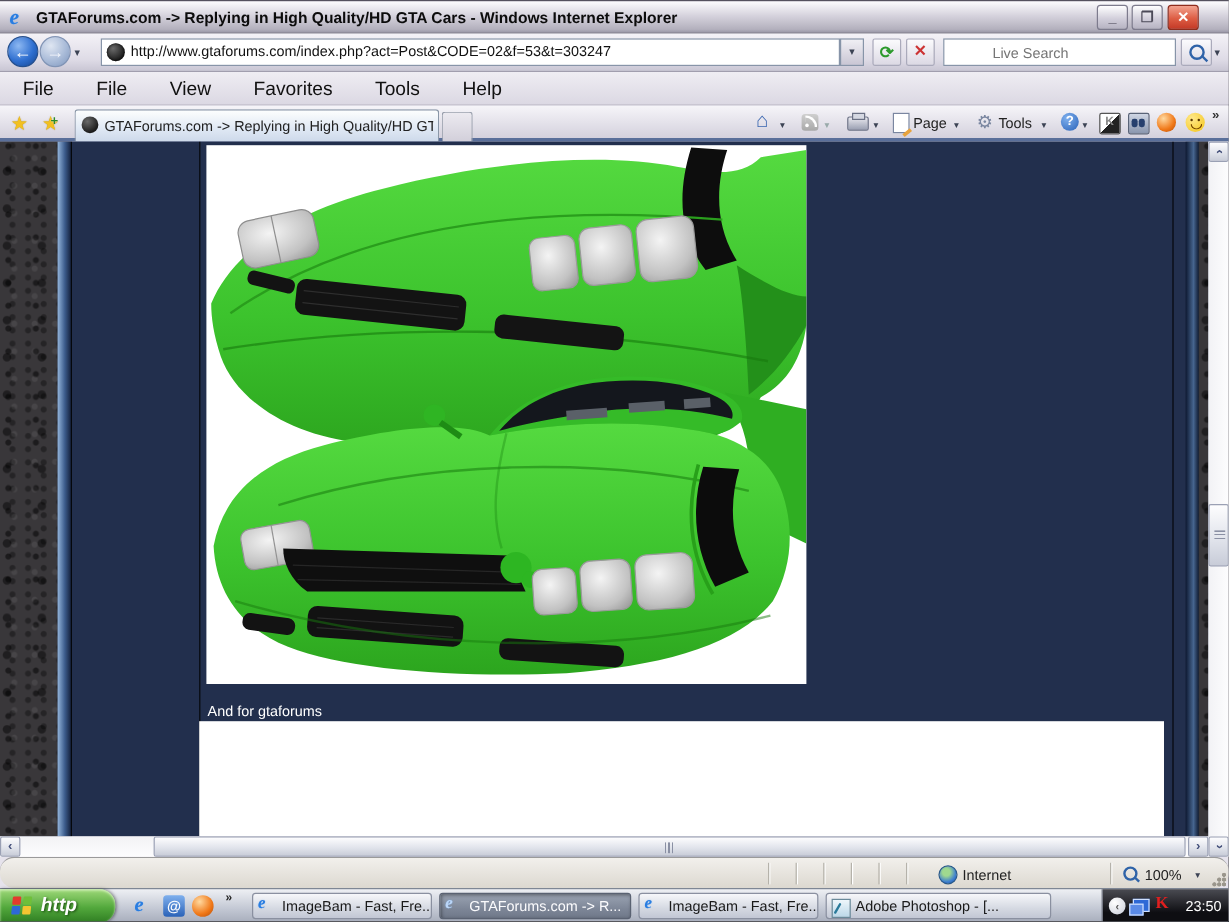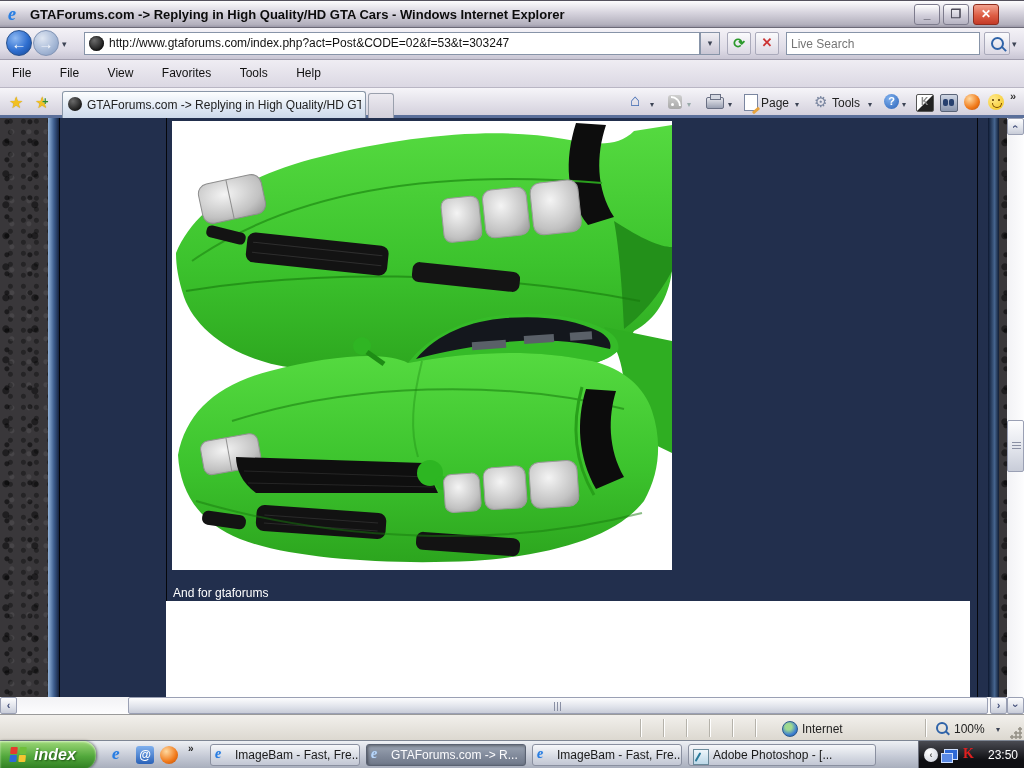--- a/index.html
+++ b/index.html
@@ -34,32 +34,32 @@
     box-sizing:border-box;font-size:12px;color:#111;line-height:21px;white-space:nowrap;overflow:hidden;}
   #addr-favicon{position:absolute;left:4px;top:3px;width:15px;height:15px;border-radius:50%;
     background:radial-gradient(circle at 35% 30%,#6a6a6a,#1c1c1c 70%);box-shadow:inset 0 0 2px #000;}
   #addr-url{position:absolute;left:24px;top:0;}
   #addr-drop{left:700px;top:4px;width:20px;height:23px;background:linear-gradient(#f0eff4,#c9c6d4);
     border:1px solid #8794a8;box-sizing:border-box;text-align:center;line-height:21px;font-size:9px;color:#3c4354;}
   .navsq{position:absolute;top:4px;width:24px;height:23px;border:1px solid #aab;border-radius:2px;
     background:linear-gradient(#fbfbfd,#dcd9e4);box-sizing:border-box;text-align:center;line-height:20px;}
   #btn-refresh{left:727px;color:#2c9a2c;font-size:14px;font-weight:bold;}
   #btn-stop{left:755px;color:#c33;font-size:13px;font-weight:bold;}
-  #searchbox{left:786px;top:4px;width:194px;height:23px;background:#fff;border:1px solid #8794a8;box-sizing:border-box;}
+  #searchbox{left:786px;top:4px;width:194px;height:23px;background:#fff;border:1px solid #8794a8;box-sizing:border-box;padding-left:36px;}
   #searchbox input{width:100%;height:100%;border:0;outline:none;font:12px "Liberation Sans",sans-serif;
     color:#8a8a8a;padding:0 4px;box-sizing:border-box;background:transparent;}
   #btn-search{left:984px;top:4px;width:26px;height:23px;}
   .mag{position:absolute;left:6px;top:4px;width:9px;height:9px;border:2px solid #2f63a8;border-radius:50%;}
   .mag::after{content:"";position:absolute;left:8px;top:9px;width:6px;height:2px;background:#2f63a8;transform:rotate(45deg);}
   #search-caret{left:1012px;top:11px;}
 
   
   #menurow{left:0;top:60px;width:1024px;height:28px;background:linear-gradient(#efedf3,#dbd8e3);
     border-bottom:1px solid #b9b6c4;box-sizing:border-box;}
-  .menuitem{display:inline-block;padding:6px 12px 0 12px;font-size:12px;color:#111;}
+  .menuitem{display:inline-block;padding:6px 12px 0 19px;font-size:16px;color:#111;}
 
   
   #tabrow{left:0;top:88px;width:1024px;height:30px;
     background:linear-gradient(#f6f5f9,#d4d1dd);
     border-bottom:3px solid #5a6f9a;box-sizing:border-box;}
   .star{position:absolute;top:5px;font-size:16px;color:#f2c020;text-shadow:0 0 1px #a87f00;}
   #star-add::after{content:"+";position:absolute;left:7px;top:2px;font-size:11px;font-weight:bold;color:#2c8a2c;text-shadow:0 0 1px #fff;}
   #tab-active{left:62px;top:3px;width:304px;height:27px;border:1px solid #8a97a8;border-bottom:none;
     border-radius:3px 3px 0 0;background:linear-gradient(#fdfefe,#dfe8f4 60%,#cdd9ea);box-sizing:border-box;}
   #tab-active .fav{position:absolute;left:5px;top:5px;width:14px;height:14px;border-radius:50%;
@@ -128,21 +128,21 @@
   #vscroll{left:1007px;top:118px;width:17px;height:596px;background:linear-gradient(to right,#f2f2f5,#fdfdfe);}
   #vs-up{left:0;top:0;width:17px;height:17px;line-height:15px;font-size:11px;}
   #vs-down{left:0;top:579px;width:17px;height:17px;line-height:15px;font-size:11px;}
   #vs-thumb{left:0;top:302px;width:17px;height:52px;}
   #vs-thumb::after{content:"";position:absolute;top:50%;left:4px;height:8px;width:9px;margin-top:-4px;
     background:repeating-linear-gradient(to bottom,#8a90a4 0 1px,transparent 1px 3px);}
   .rot{display:inline-block;transform:rotate(90deg);}
 
   
   #statusbar{left:0;top:714px;width:1024px;height:26px;background:linear-gradient(#f2f0ec,#dcd8d0);
-    border-top:1px solid #9a9a9a;box-sizing:border-box;}
+    border-top:1px solid #9a9a9a;box-sizing:border-box;border-radius:12px;}
   .sep{position:absolute;top:4px;width:1px;height:18px;background:#b5b2aa;box-shadow:1px 0 0 #fff;}
   #globe{left:782px;top:6px;width:14px;height:14px;border-radius:50%;
     background:radial-gradient(circle at 40% 35%,#9fd98f 25%,#3d7ed1 65%,#1d4f96);border:1px solid #2a5a8a;}
   #zone-label{left:802px;top:7px;font-size:12px;color:#222;}
   #zoom-mag{left:936px;top:7px;width:8px;height:8px;border:2px solid #2f63a8;border-radius:50%;}
   #zoom-mag::after{content:"";position:absolute;left:7px;top:8px;width:5px;height:2px;background:#2f63a8;transform:rotate(45deg);}
   #zoom-label{left:954px;top:7px;font-size:12px;color:#222;}
   #zoom-caret{left:996px;top:10px;font-size:8px;color:#3c4354;}
   #grip{left:1010px;top:12px;width:12px;height:12px;
     background:radial-gradient(circle at 2px 10px,#9a968c 1.5px,transparent 2px),
@@ -380,21 +380,21 @@
   </div>
 
   <div class="abs" id="taskbar">
     <div class="abs" id="startbtn">
       <span class="flag">
           <i class="f1"></i>
           <i class="f2"></i>
           <i class="f3"></i>
           <i class="f4"></i>
         </span>
-      <span class="stxt">index</span>
+      <span class="stxt">http</span>
     </div>
     <span class="ql-icon ie-e" id="ql-ie" style="left:112px">e</span>
     <span class="ql-icon" id="ql-mail" style="left:136px">@</span>
     <span class="ql-icon" id="ql-orange" style="left:160px"></span>
     <span class="abs" id="ql-chev">»</span>
 
     <div class="taskbtn" style="left:210px;width:150px">
       <span class="ie-e">e</span><span>ImageBam - Fast, Fre...</span>
     </div>
     <div class="taskbtn active" style="left:366px;width:160px">

